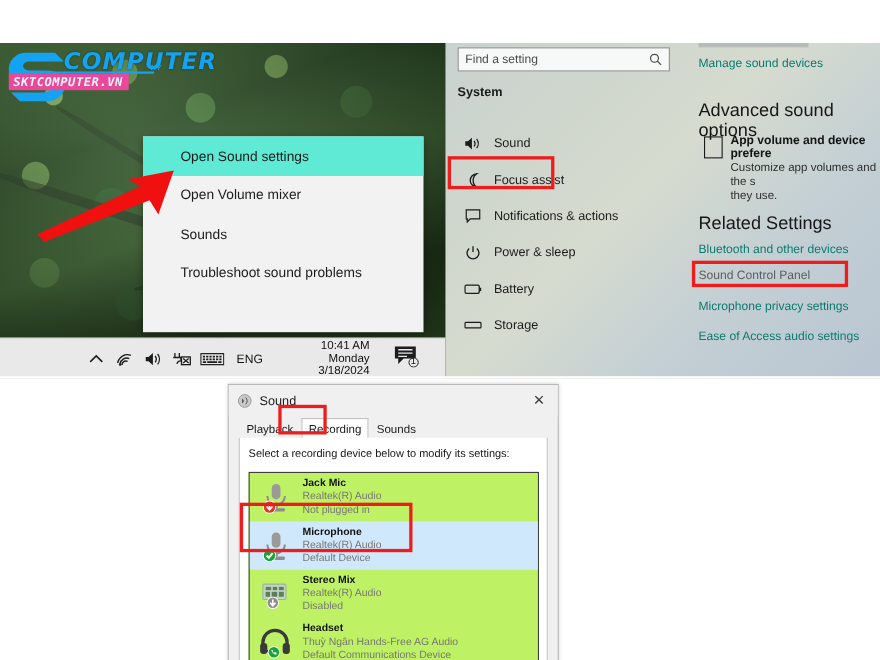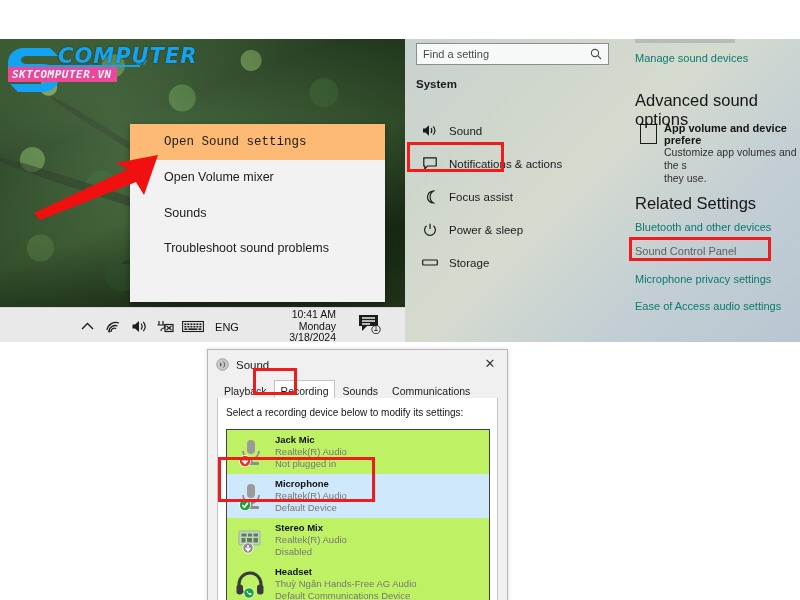--- a/index.html
+++ b/index.html
@@ -48,21 +48,21 @@
   .logo-bar{position:absolute;left:2px;top:24px;width:132px;height:2px;background:#14a3f0;}
   .logo-url{position:absolute;left:2px;top:26px;background:#ec4899;color:#eaf6ff;
     font-family:"DejaVu Sans Mono", monospace;font-weight:bold;font-style:italic;font-size:11px;
     letter-spacing:.5px;padding:1px 5px 1px 4px;line-height:13px;}
 
   
   .ctxmenu{position:absolute;left:130px;top:85px;width:255px;height:178px;background:#f2f2f2;
     box-shadow:0 2px 7px rgba(0,0,0,.35);}
   .ctxmenu .ci{height:35.5px;display:flex;align-items:center;padding:0 14px 0 34px;
     font-size:12.5px;color:#1b1b1b;position:relative;}
-  .ctxmenu .ci.hl{background:#fdba74;font-family:Liberation Mono, monospace;}
+  .ctxmenu .ci.hl{background:#5eead4;}
   .ctx-sub{position:absolute;right:12px;top:50%;transform:translateY(-50%);
     width:7px;height:9px;border:1.3px solid #3a3a3a;}
 
   
   .taskbar{position:absolute;left:0;top:268px;width:405px;height:37px;background:#e9e9e9;
     border-top:1px solid #d5d5d5;display:flex;align-items:center;}
   .tb-icon{color:#1c1c1c;display:flex;align-items:center;justify-content:center;}
   .tb-clock{font-size:10.5px;color:#111;line-height:11.5px;text-align:right;}
   .tb-notif{position:relative;width:28px;height:26px;}
 
@@ -240,42 +240,51 @@
             <svg width="16" height="13" viewBox="0 0 16 13">
               <path d="M1 4.5 H3.4 L7 1.2 V11.8 L3.4 8.5 H1 Z" fill="#1b1b1b"></path>
               <path d="M9 4 A4.3 4.3 0 0 1 9 9" stroke="#1b1b1b" stroke-width="1.1" fill="none"></path>
               <path d="M11.3 2.3 A7 7 0 0 1 11.3 10.7" stroke="#1b1b1b" stroke-width="1.1" fill="none"></path>
             </svg>
           </span>
           <span class="lbl">Sound</span>
         </div>
         <div class="nav-item">
           <span class="nav-ico">
+            <svg width="13" height="14" viewBox="0 0 13 14">
+                <path d="M9.5 1 A6 6 0 1 0 9.5 13 A7 7 0 0 1 9.5 1 Z" stroke="#1b1b1b" stroke-width="1.2" fill="none"></path>
+              </svg>
+          </span>
+          <span class="lbl">Focus assist</span>
+        </div>
+        <div class="nav-item">
+          <span class="nav-ico">
             <svg width="14" height="13" viewBox="0 0 14 13">
                 <path d="M0.8 0.8 H13.2 V9 H4.5 L1.8 11.8 V9 H0.8 Z" stroke="#1b1b1b" stroke-width="1.2" fill="none"></path>
               </svg>
           </span>
           <span class="lbl">Notifications &amp; actions</span>
-        </div>
-        <div class="nav-item">
-          <span class="nav-ico">
-            <svg width="13" height="14" viewBox="0 0 13 14">
-                <path d="M9.5 1 A6 6 0 1 0 9.5 13 A7 7 0 0 1 9.5 1 Z" stroke="#1b1b1b" stroke-width="1.2" fill="none"></path>
-              </svg>
-          </span>
-          <span class="lbl">Focus assist</span>
         </div>
         <div class="nav-item">
           <span class="nav-ico">
             <svg width="14" height="14" viewBox="0 0 14 14">
                 <path d="M3.5 2.8 A5.4 5.4 0 1 0 10.5 2.8" stroke="#1b1b1b" stroke-width="1.2" fill="none"></path>
                 <path d="M7 0.8 V6" stroke="#1b1b1b" stroke-width="1.2"></path>
               </svg>
           </span>
           <span class="lbl">Power &amp; sleep</span>
+        </div>
+        <div class="nav-item">
+          <span class="nav-ico">
+            <svg width="16" height="10" viewBox="0 0 16 10">
+                <rect x="0.7" y="1.2" width="13" height="7.5" rx="1.4" stroke="#1b1b1b" stroke-width="1.2" fill="none"></rect>
+                <rect x="14.2" y="3.6" width="1.3" height="3" fill="#1b1b1b"></rect>
+              </svg>
+          </span>
+          <span class="lbl">Battery</span>
         </div>
         <div class="nav-item">
           <span class="nav-ico">
             <svg width="16" height="9" viewBox="0 0 16 9">
                 <rect x="0.7" y="2" width="14.6" height="5" rx="0.8" stroke="#1b1b1b" stroke-width="1.2" fill="none"></rect>
               </svg>
           </span>
           <span class="lbl">Storage</span>
         </div>
       </div>
@@ -314,21 +323,20 @@
           <path d="M7.3 3.4 A4.2 4.2 0 0 1 7.3 9.6" stroke="#555" stroke-width="0.9" fill="none"></path>
         </svg>
         <span class="t">Sound</span>
         <div class="dlg-close">✕</div>
       </div>
 
       <div class="tabs">
         <div class="tab">Playback</div>
         <div class="tab sel">Recording</div>
         <div class="tab">Sounds</div>
-        <div class="tab">Communications</div>
       </div>
 
       <div class="dlg-body">
         <div class="hint">Select a recording device below to modify its settings:</div>
 
         <div class="list">
 
           <div class="dev">
             <span class="dev-ico">
               <svg width="32" height="32" viewBox="0 0 32 32">

